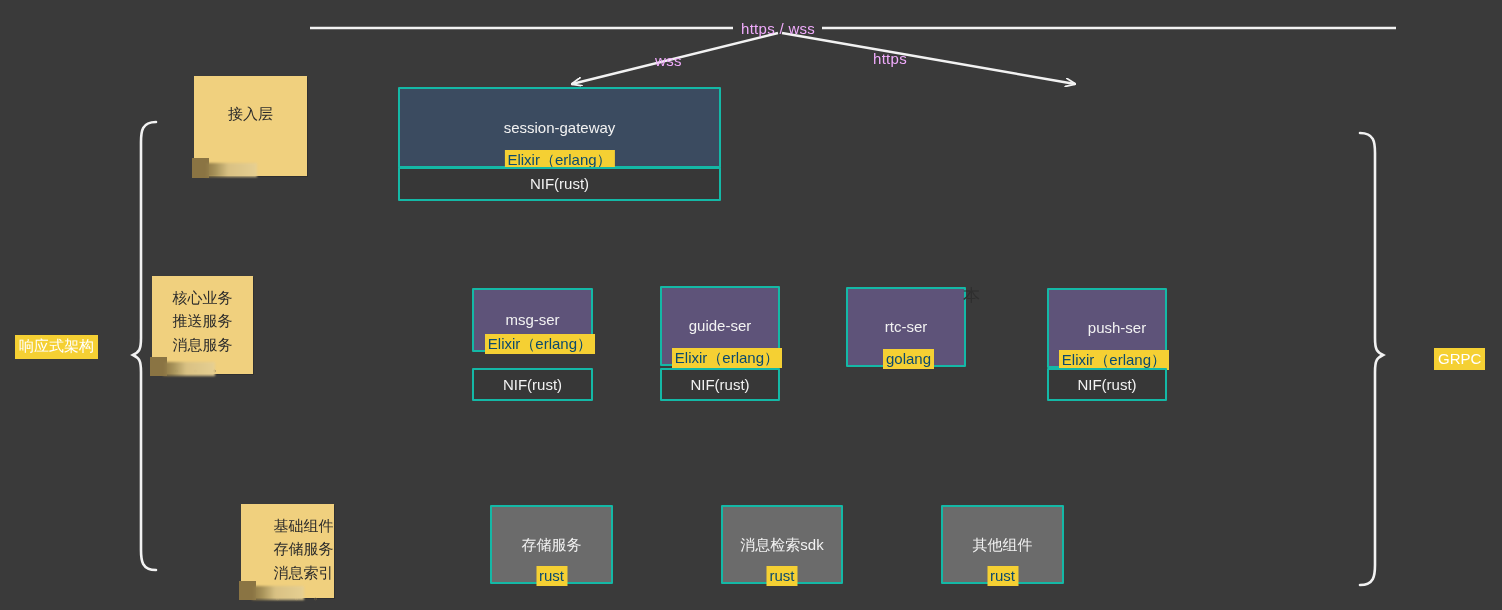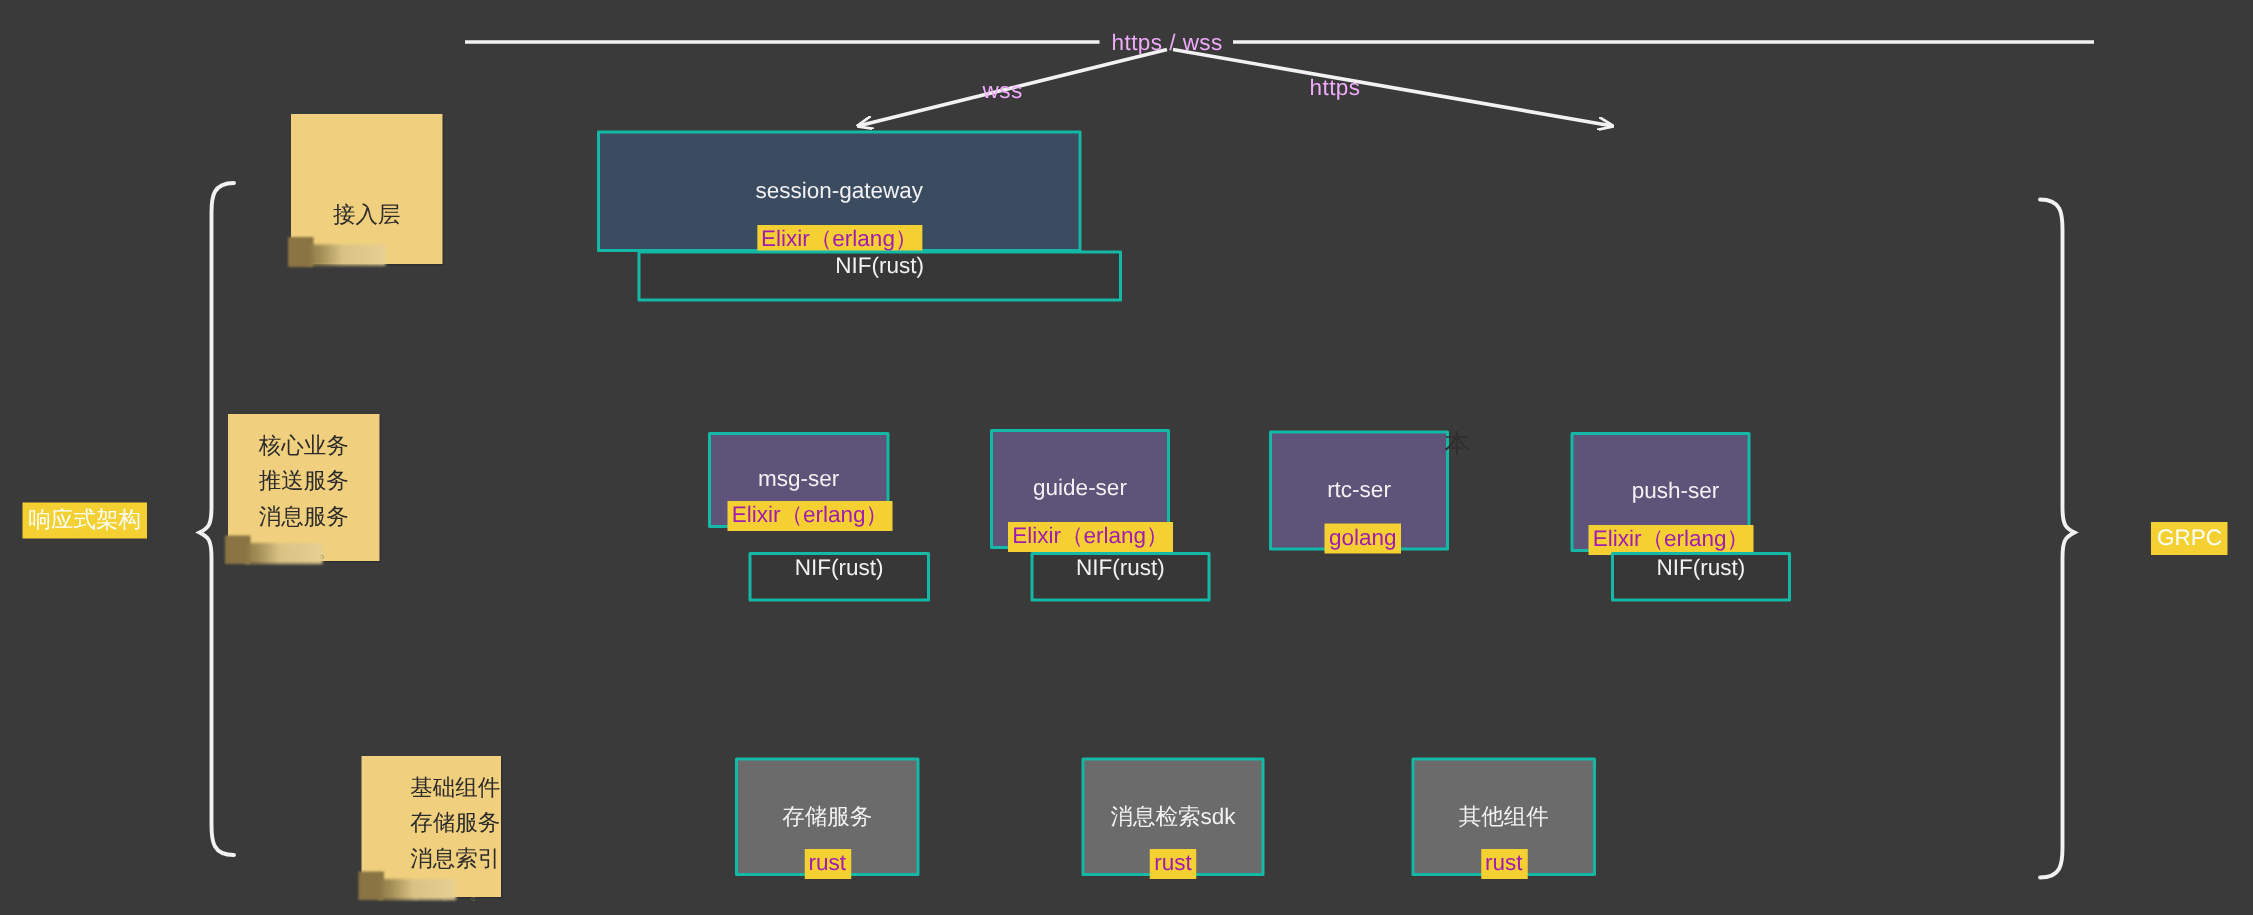--- a/index.html
+++ b/index.html
@@ -29,21 +29,21 @@
     position: absolute;
     color: #f0abfc;
     font-size: 15px;
     letter-spacing: .3px;
     white-space: nowrap;
   }
 
   
   .hl {
     background: #f5d033;
-    color: #a21caf;
+    color: #0c4a6e;
     padding: 1px 3px 2px 3px;
     font-size: 15px;
     white-space: nowrap;
     line-height: 1.15;
   }
 
   
   .node {
     position: absolute;
     box-sizing: border-box;
@@ -59,22 +59,21 @@
   .node .title {
     white-space: nowrap;
     line-height: 1.2;
   }
   .node-blue { background: #3b4b60; }
   .node-purple { background: #5e5379; }
   .node-gray { background: #6b6b6b; }
   .node-nif {
     background: #373737;
     font-size: 15px;
-    justify-content: flex-start;
-    margin-left: 27px;
+    justify-content: center;
   }
 
   
   .lang-wrap {
     position: absolute;
     left: 50%;
     transform: translateX(-50%);
     white-space: nowrap;
   }
 
@@ -162,21 +161,21 @@
              C1375,576 1374,585 1360,585" fill="none" stroke="#f2f2f2" stroke-width="2.6" stroke-linecap="round"></path>
   </svg>
 
   <div class="edge-label" style="left:741px; top:20px;">https / wss</div>
   <div class="edge-label" style="left:655px; top:52px;">wss</div>
   <div class="edge-label" style="left:873px; top:50px;">https</div>
 
   <div class="tag" style="left:15px; top:335px;">响应式架构</div>
   <div class="tag" style="left:1434px; top:348px;">GRPC</div>
 
-  <div class="sticky" style="left:194px; top:76px; width:101px; height:100px; padding-top:56px;">
+  <div class="sticky" style="left:194px; top:76px; width:113px; height:100px; padding-top:26px;">
     <div>接入层</div>
   </div>
   <div class="redact-tab" style="left:192px; top:158px; width:17px; height:20px;"></div>
   <div class="redact" style="left:205px; top:163px; width:52px; height:14px;"></div>
 
   <div class="sticky" style="left:152px; top:276px; width:101px; height:98px;">
     <div>核心业务</div>
     <div>推送服务</div>
     <div>消息服务</div>
     <div class="dots">。。。</div>

